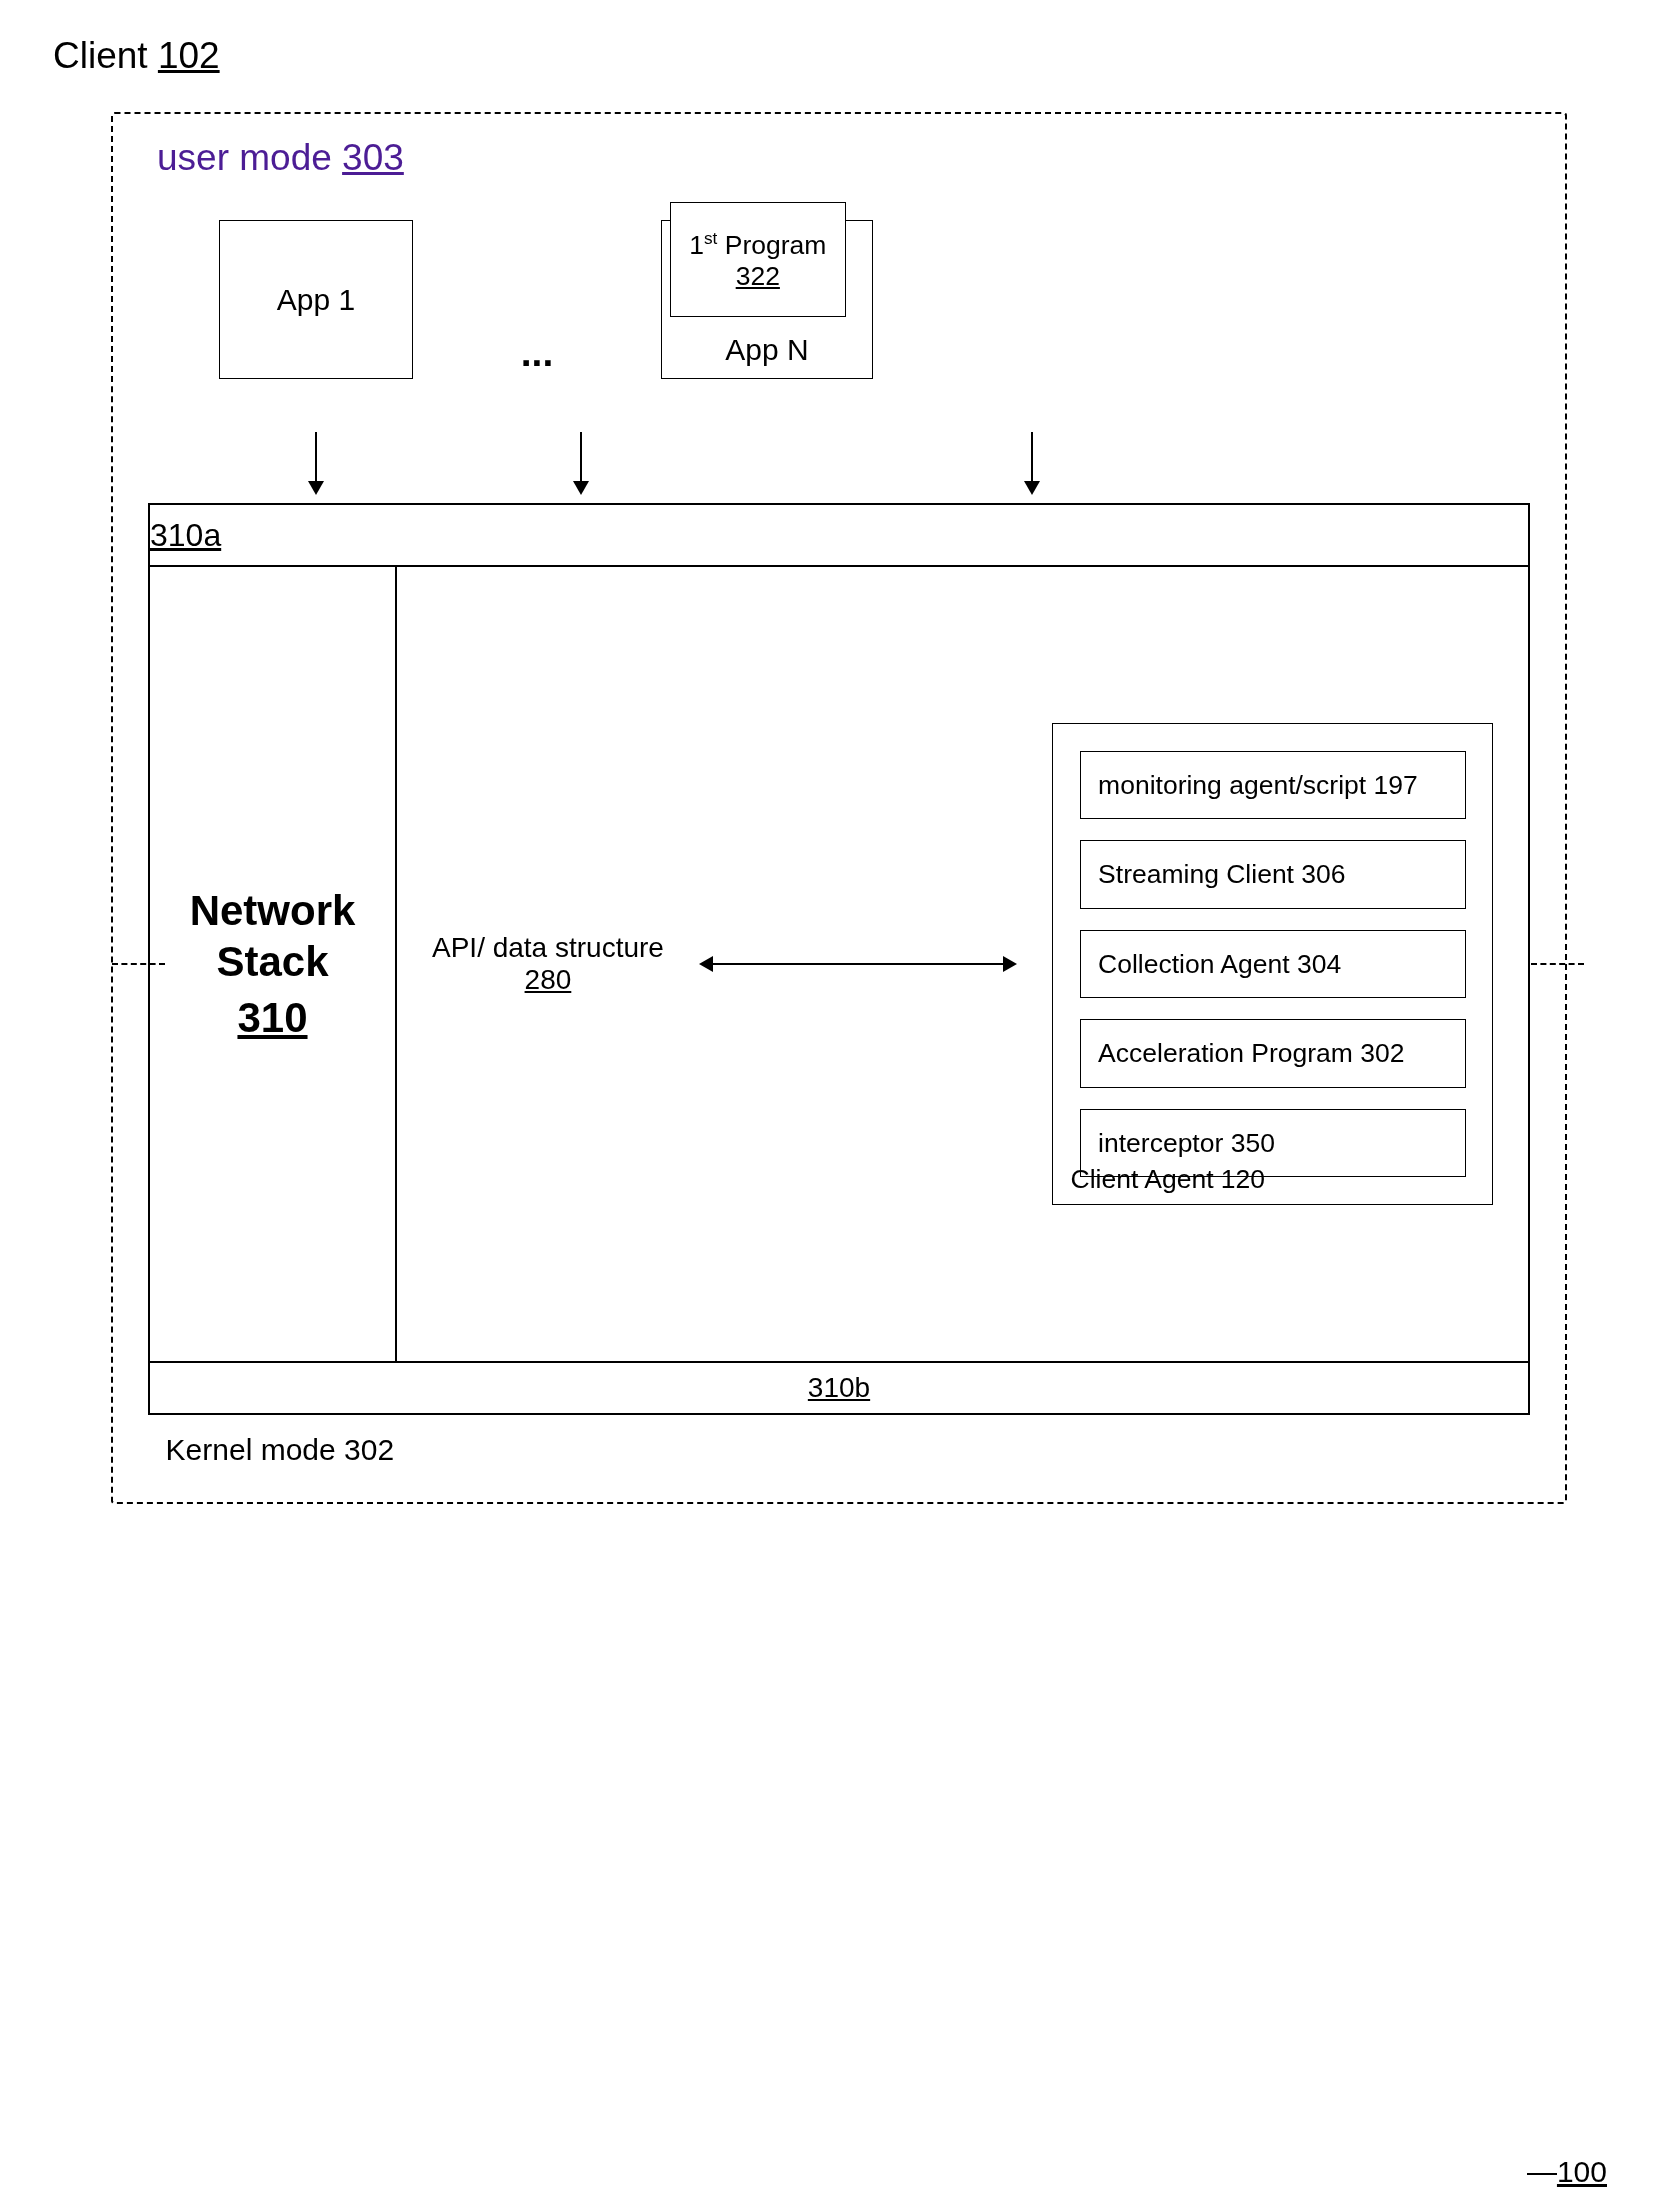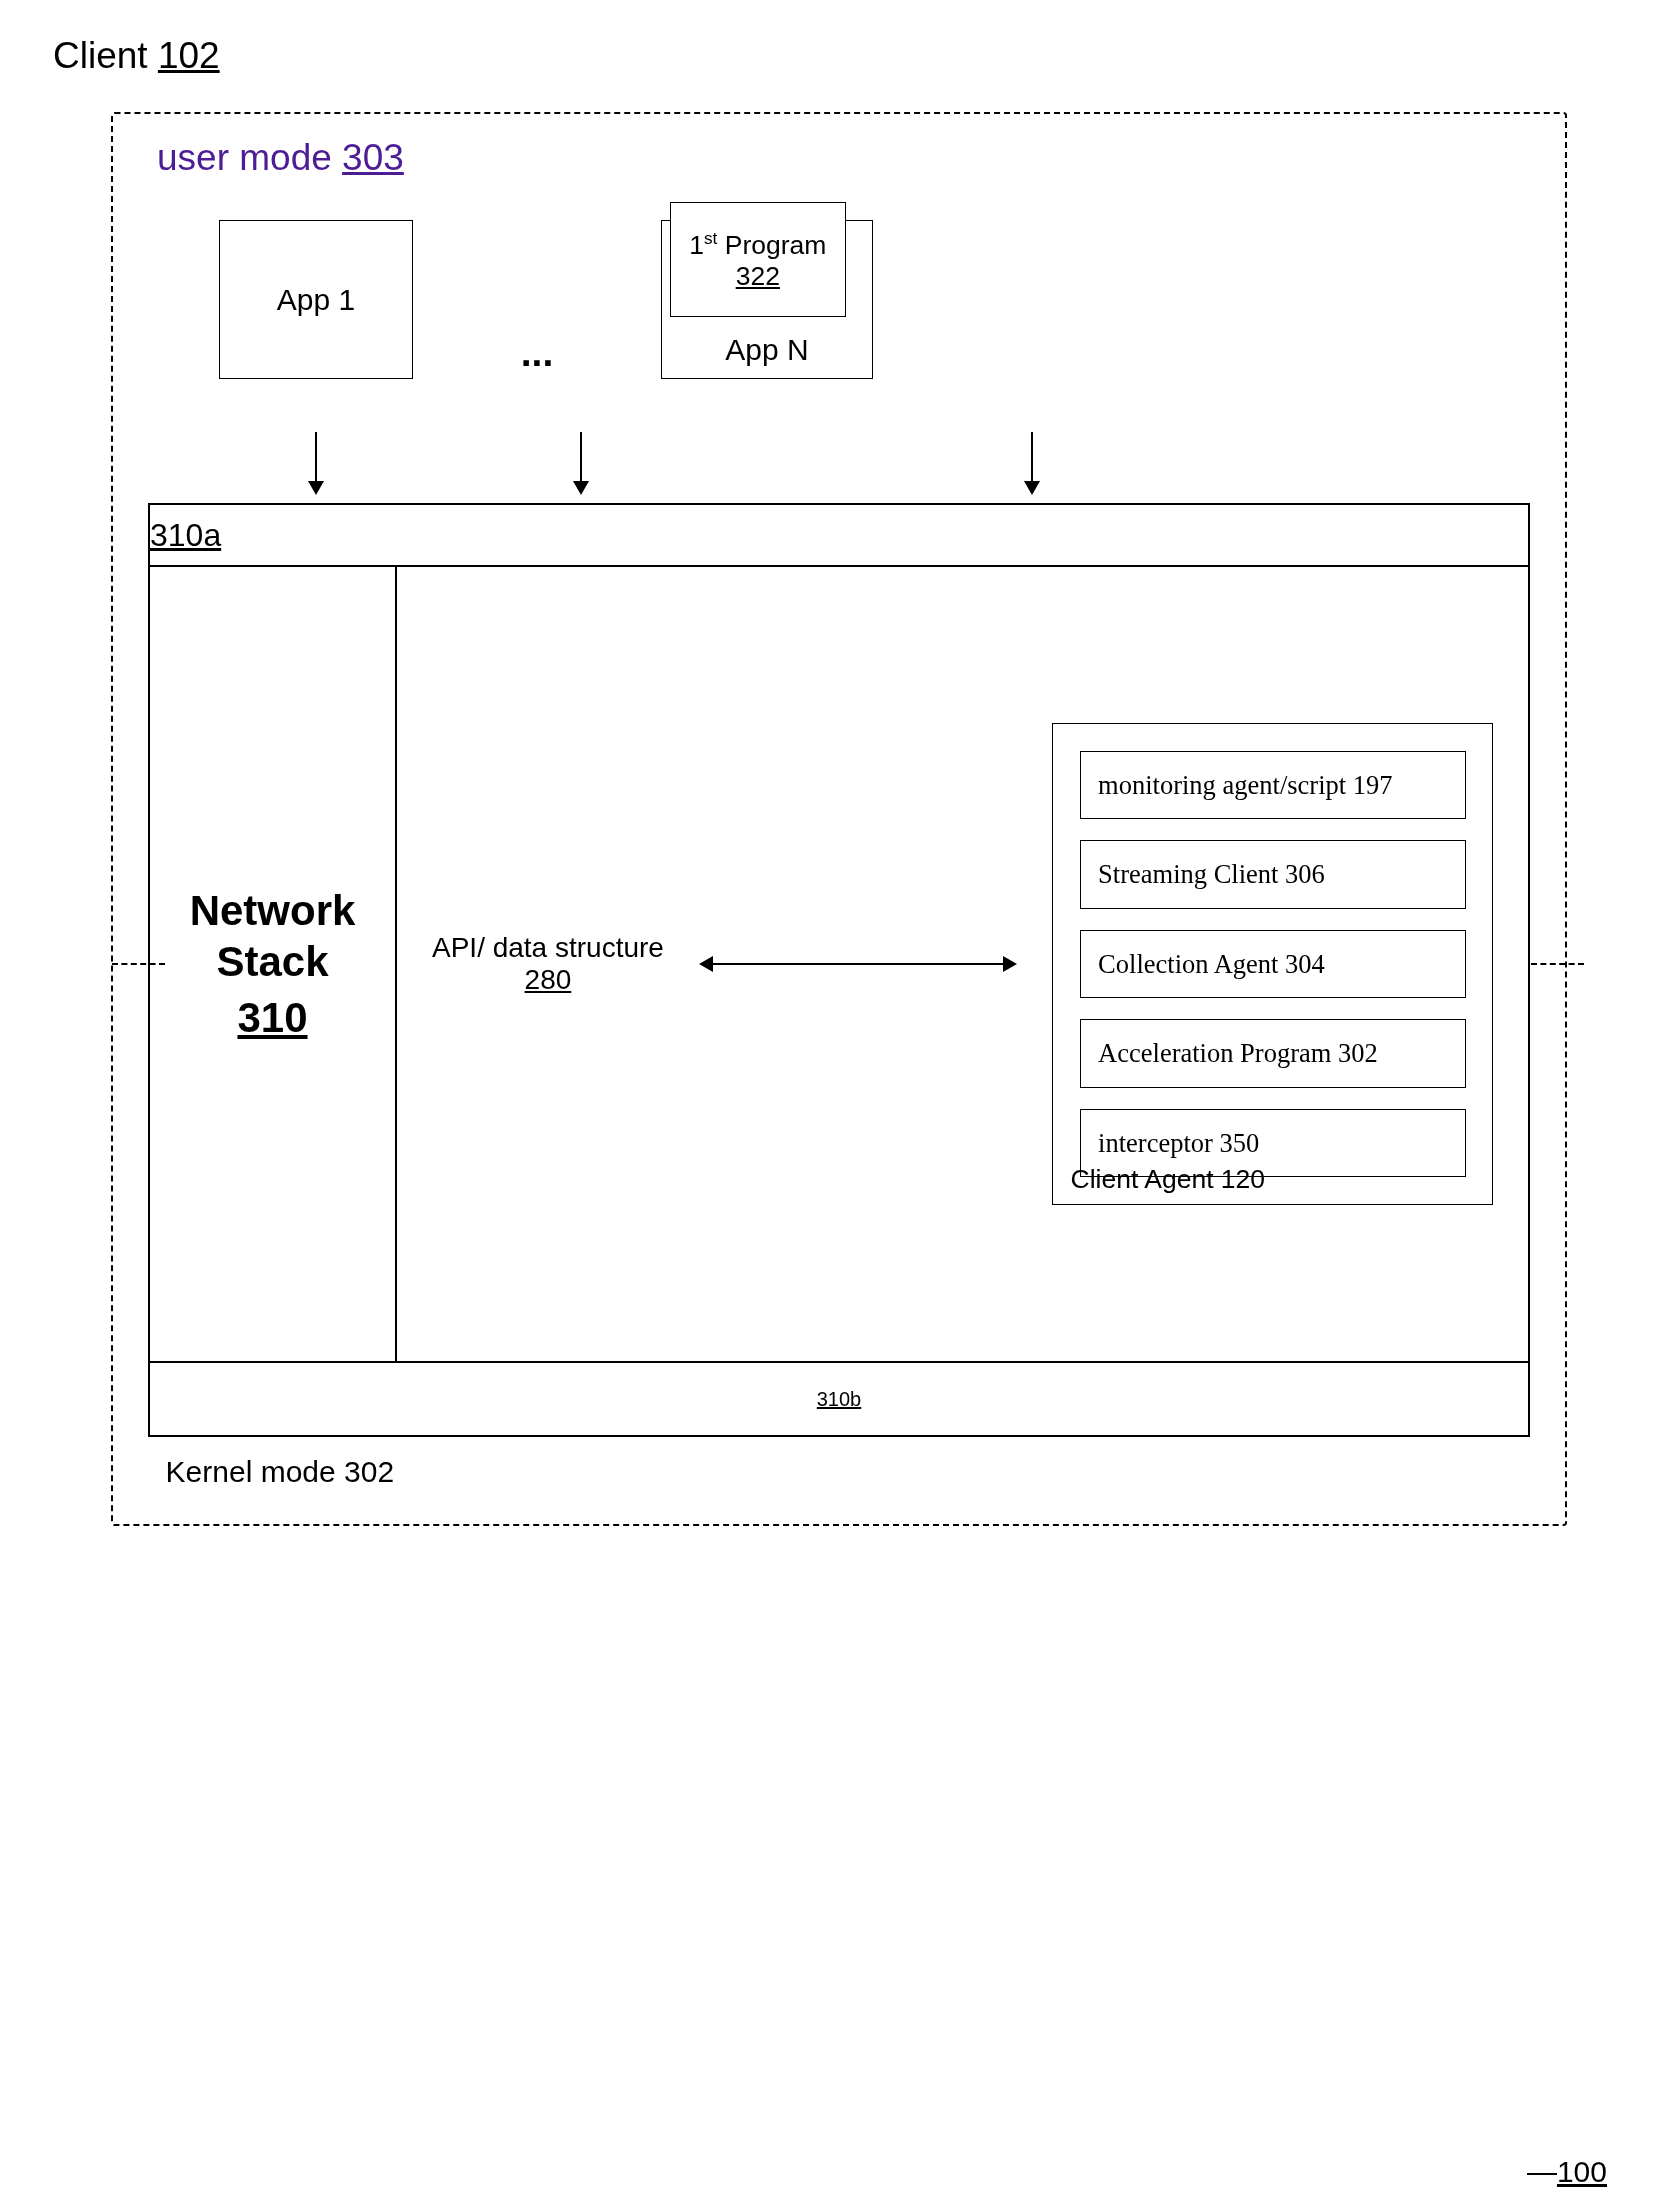--- a/index.html
+++ b/index.html
@@ -308,38 +308,37 @@
       left: 17.6px;
       font-size: 26.5px;
       color: #000;
     }
 
     
     .component-boxes {
       display: flex;
       flex-direction: column;
       gap: 21px;
-      font-family: Liberation Serif, serif;
     }
 
     .component-box {
       border: 1.8px solid #000;
       padding: 16px 17.6px;
       font-size: 26.5px;
       background: #fff;
       line-height: 1.3;
     }
 
     
     .label-310b {
       display: flex;
       align-items: center;
       justify-content: center;
-      height: 74px;
-      font-size: 20px;
+      height: 52px;
+      font-size: 28px;
       border-top: 2.6px solid #000;
     }
 
     .label-310b .underline {
       text-decoration: underline;
     }
 
     
     .kernel-mode-label {
       font-size: 30px;

